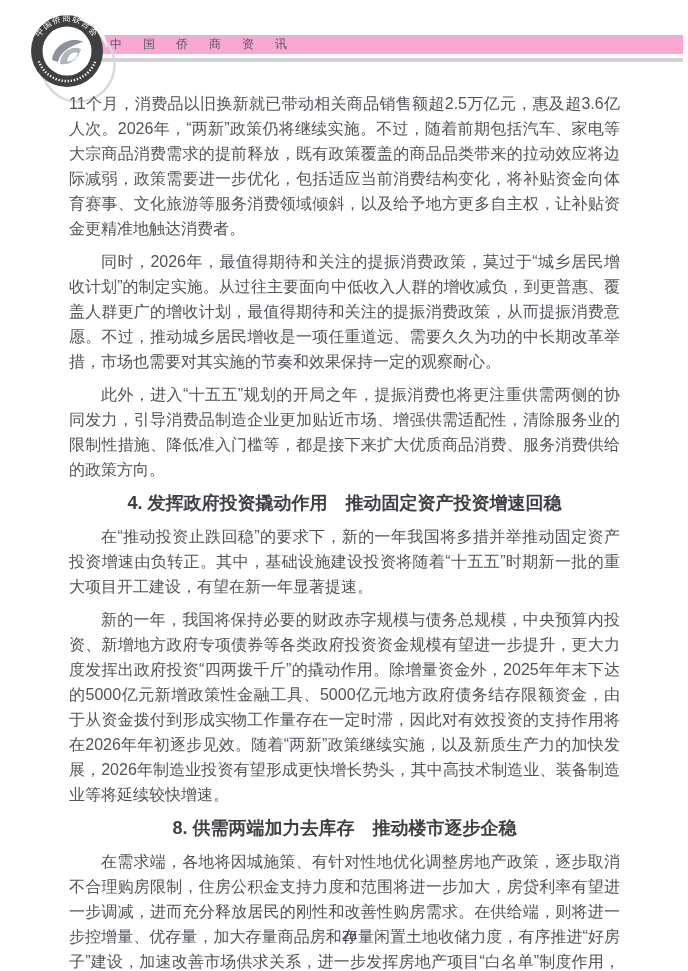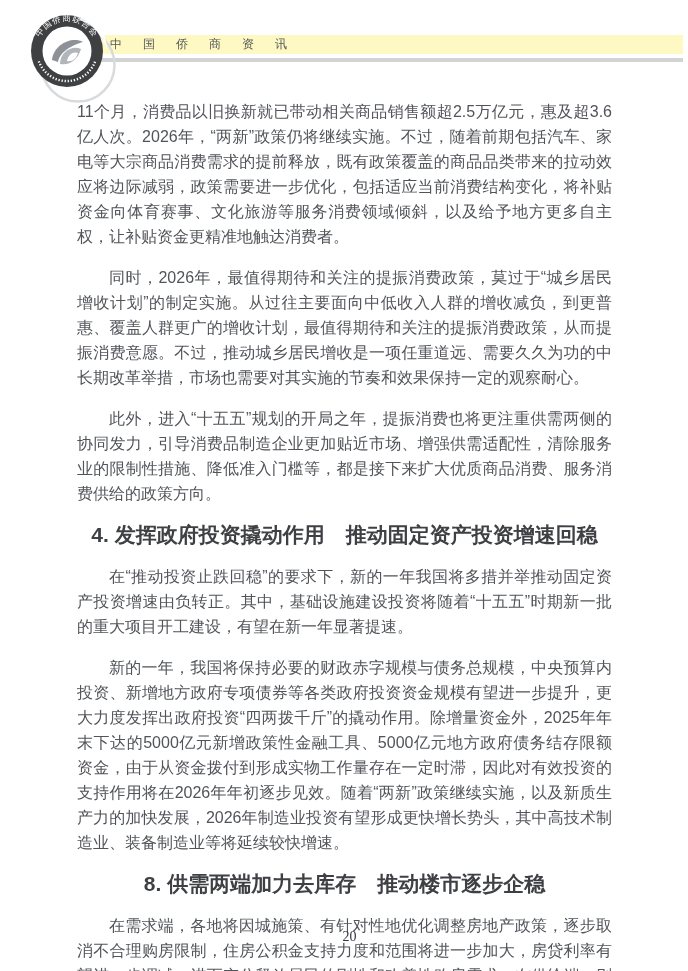--- a/index.html
+++ b/index.html
@@ -5,41 +5,41 @@
   html,body{margin:0;padding:0;}
   body{
     width:688px;height:971px;position:relative;background:#ffffff;overflow:hidden;
     font-family:"Liberation Sans","DejaVu Sans",sans-serif;
   }
   .page{position:absolute;inset:0;background:#ffffff;}
 
   
   .header-bar{
     position:absolute;left:96px;top:35px;right:5px;height:19px;
-    background:#fef9c3;display:flex;align-items:center;
+    background:#f9a8d4;display:flex;align-items:center;
   }
   .masthead{
     font-size:12px;color:#56585b;letter-spacing:21px;
     padding-left:14px;white-space:nowrap;line-height:19px;
   }
   .header-line{
     position:absolute;left:96px;top:58px;right:5px;height:4px;background:#d1d3d5;
   }
   .logo{position:absolute;left:27px;top:9px;width:100px;height:100px;}
 
   
   .content{
     position:absolute;left:61px;top:83px;width:567px;
     font-size:16px;line-height:25px;color:#515459;
     text-align:justify;
   }
-  .content p{margin:16px;text-indent:2em;}
+  .content p{margin:8px;text-indent:2em;}
   .content p.no-indent{text-indent:0;}
   .content h2{
-    margin:1px;font-size:21px;line-height:26px;font-weight:700;
+    margin:1px;font-size:18px;line-height:26px;font-weight:700;
     color:#3e4044;text-align:center;text-indent:0;
   }
 
   
   .page-number{
     position:absolute;left:0;right:0;bottom:26px;text-align:center;
     font-family:"Liberation Serif","DejaVu Serif",serif;
     font-size:14px;color:#31363f;margin-left:11px;
   }
 </style>

